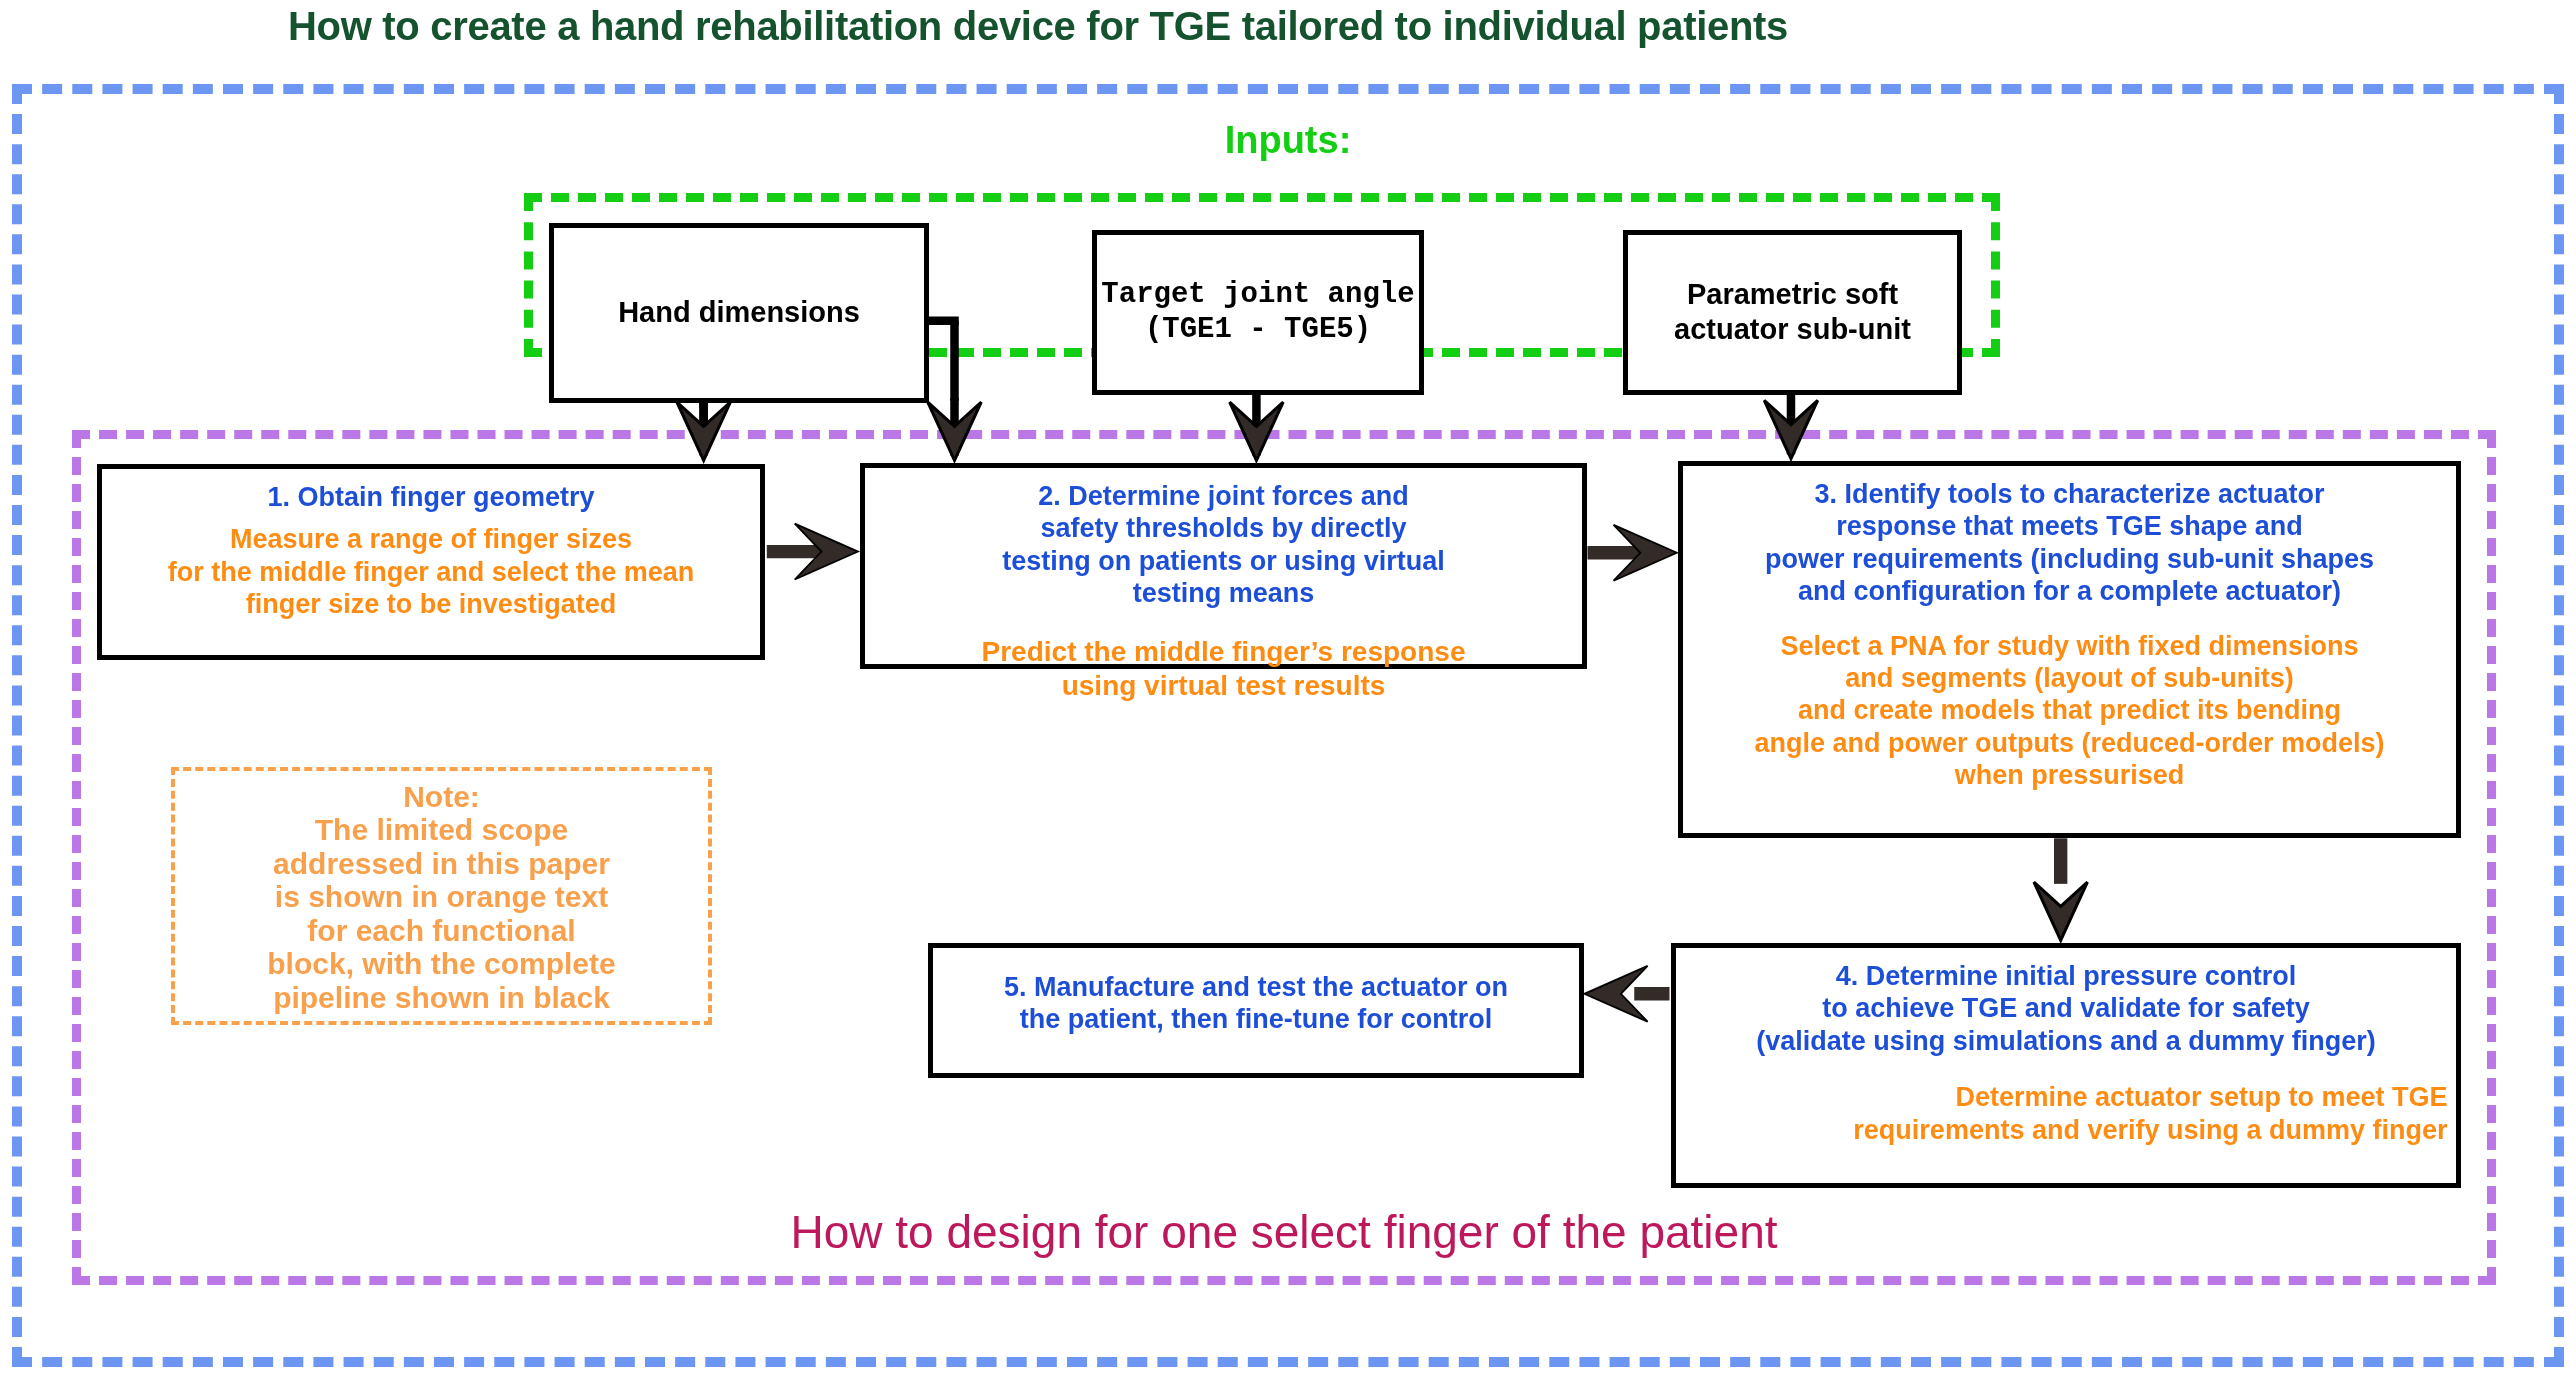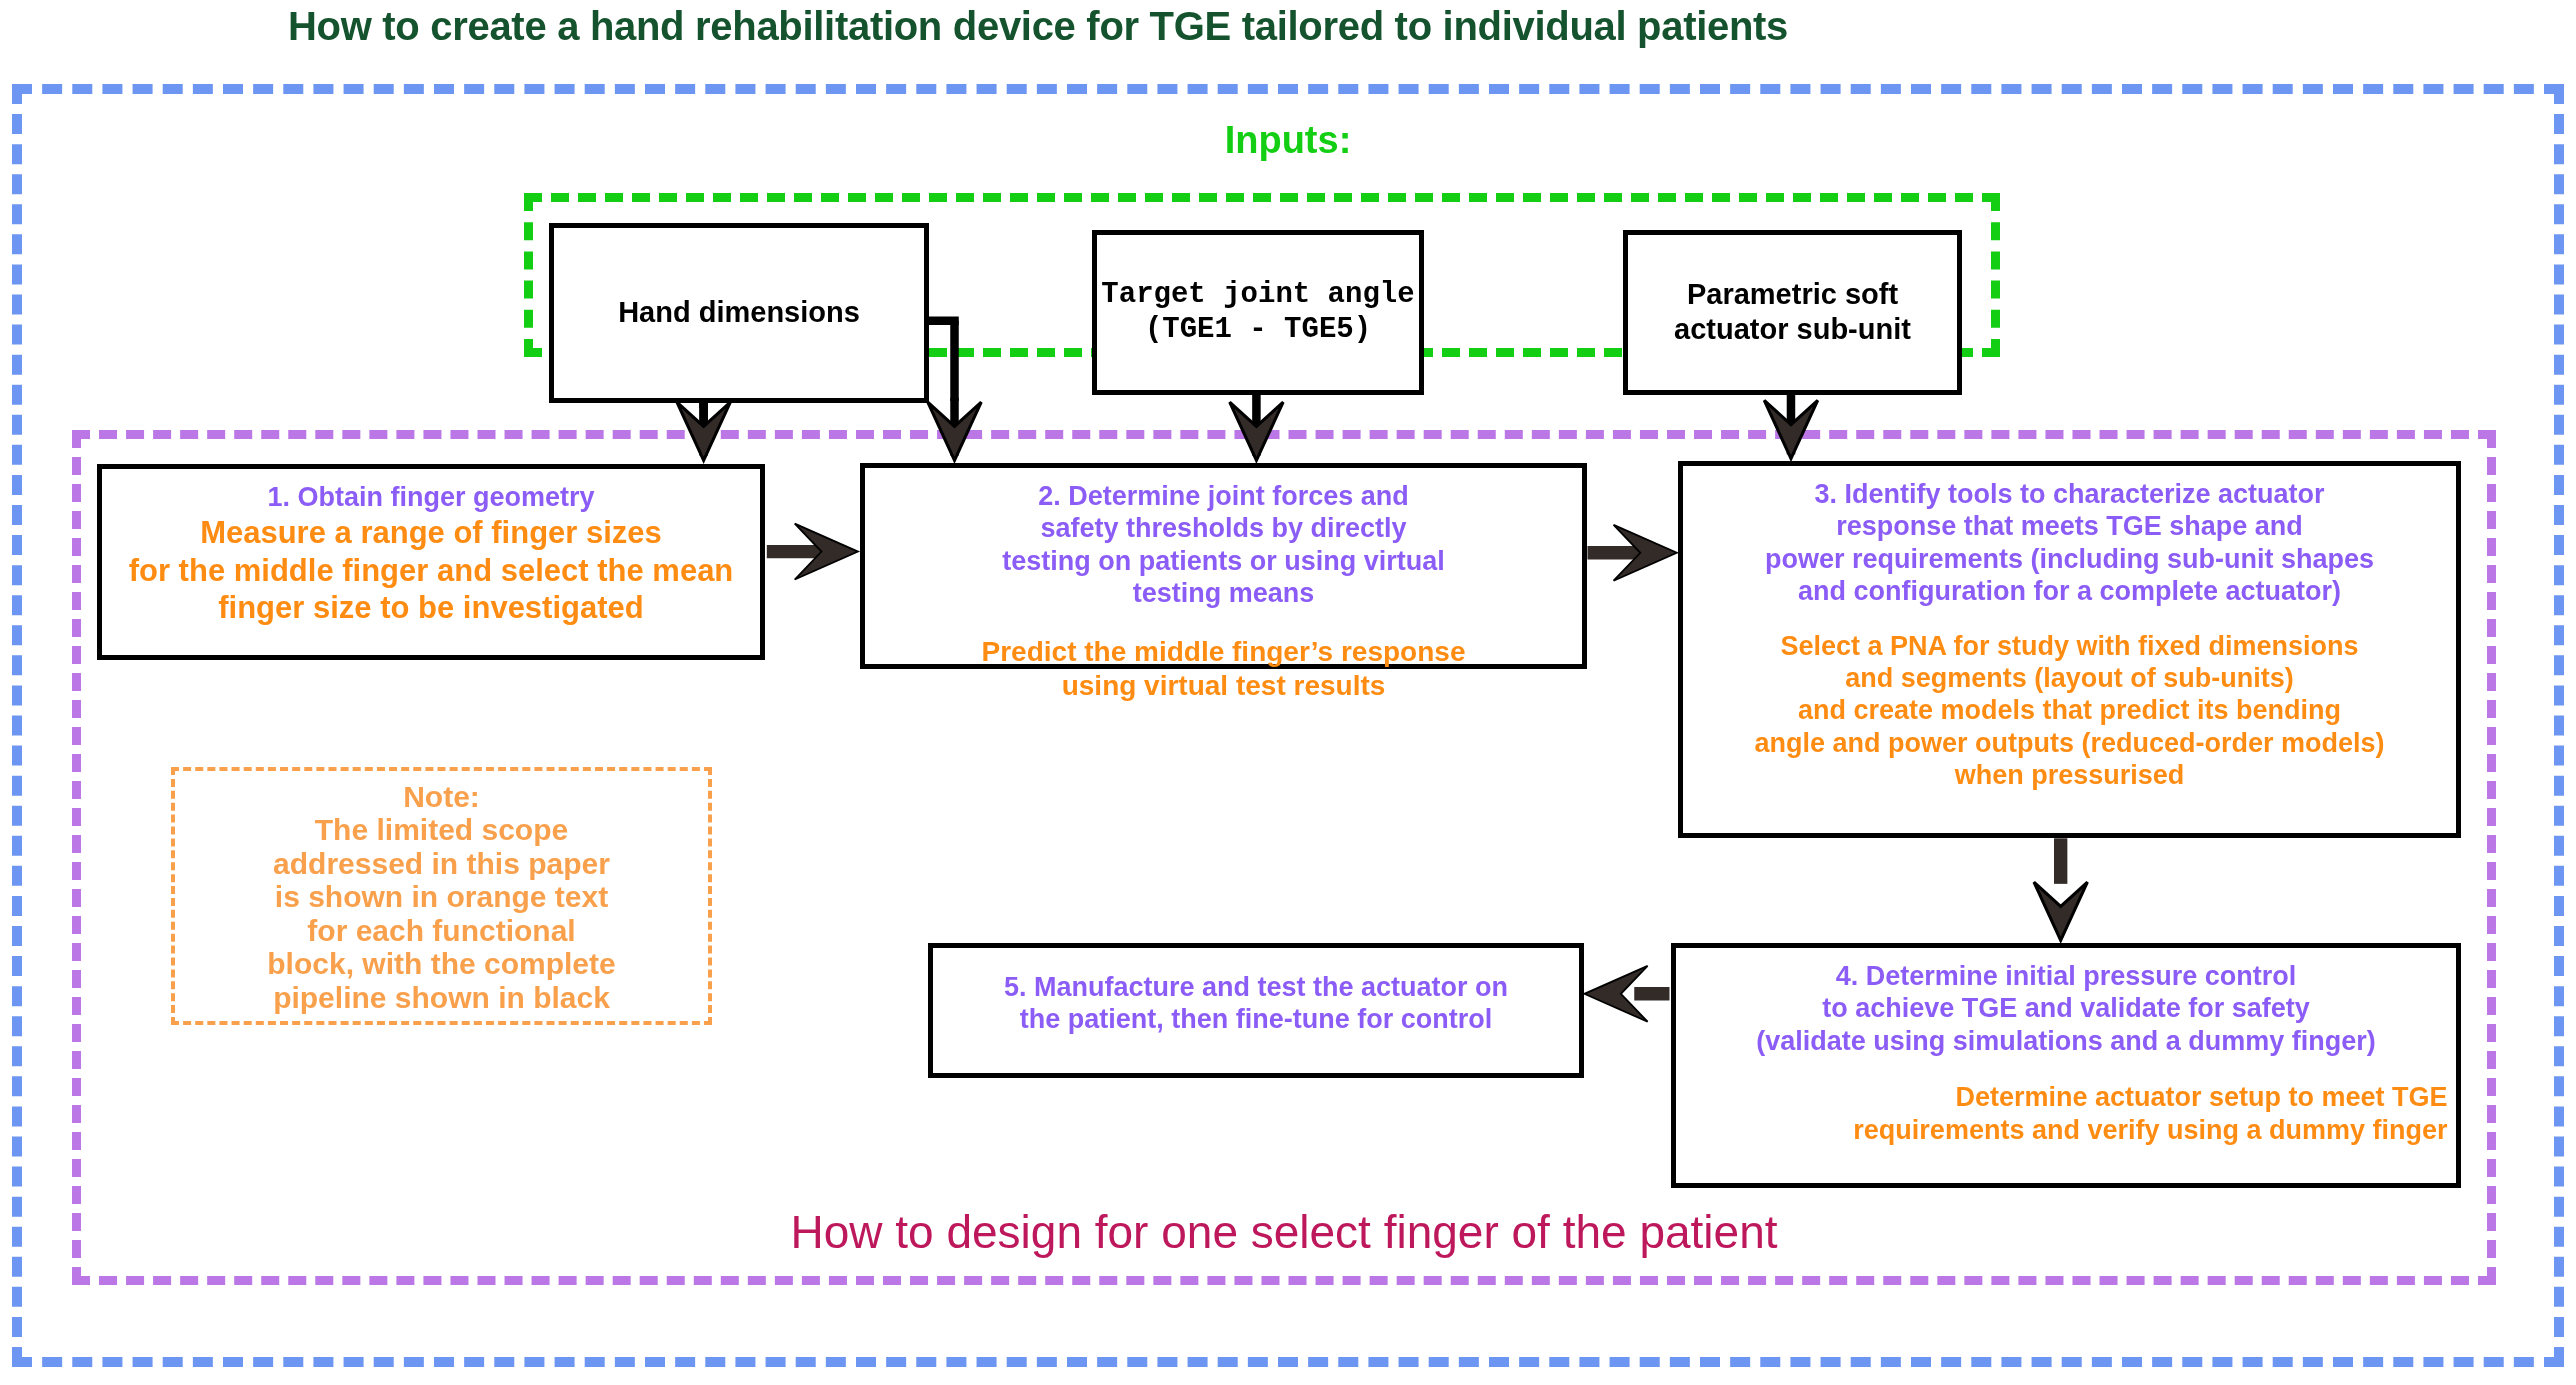--- a/index.html
+++ b/index.html
@@ -91,21 +91,21 @@
 
   
   .pbox {
     position: absolute;
     box-sizing: border-box;
     background: #ffffff;
     border: 5.5px solid #000000;
     text-align: center;
   }
   .pbox .hdr {
-    color: #8b5cf6;
+    color: #1d4ed8;
     font-weight: bold;
     line-height: 1.20;
   }
   .pbox .sub {
     color: #ff8c12;
     font-weight: bold;
     line-height: 1.20;
   }
 
   
@@ -126,21 +126,21 @@
   
   #box-1 { left: 97px;  top: 464px;  width: 668px; height: 196px; }
   #box-2 { left: 860px; top: 463px;  width: 727px; height: 206px; }
   #box-3 { left: 1678px; top: 461px;  width: 783px; height: 377px; }
   #box-4 { left: 1671px; top: 943px; width: 790px; height: 245px; }
   #box-5 { left: 928px; top: 943px; width: 656px; height: 135px; }
 
   .pad-sm { padding: 12px 8.5px; }
 
   .h1-txt { font-size: 27px; }
-  .s1-txt { font-size: 31px; margin-top: 1px; }
+  .s1-txt { font-size: 27px; margin-top: 10px; }
 
   .h2-txt { font-size: 27px; }
   .s2-txt { font-size: 28px; margin-top: 25.5px; }
 
   .h3-txt { font-size: 27px; }
   .s3-txt { font-size: 27px; margin-top: 22px; }
 
   .h4-txt { font-size: 27px; }
   .s4-txt { font-size: 27px; margin-top: 24px; text-align: right; }
 

